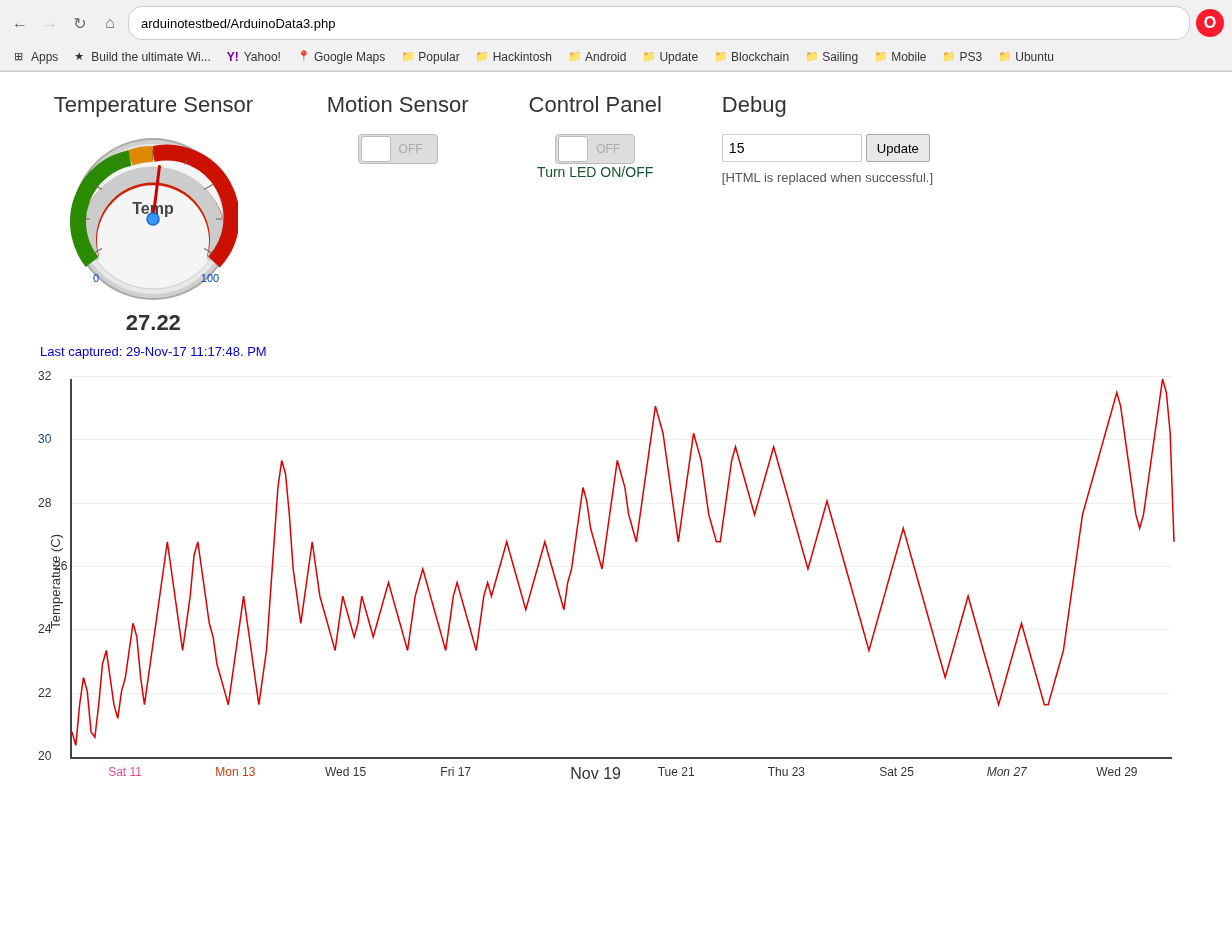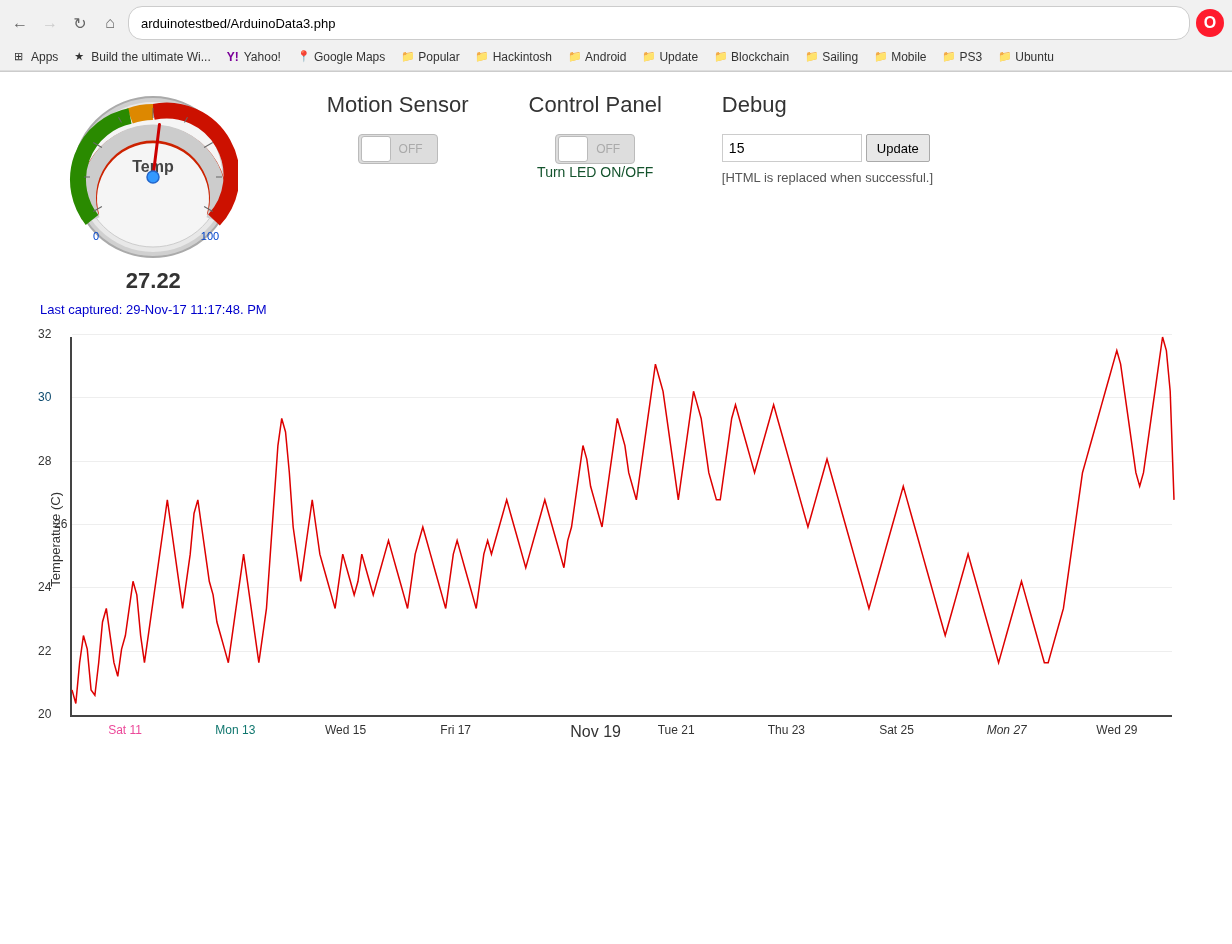--- a/index.html
+++ b/index.html
@@ -105,20 +105,21 @@
     <div class="bookmark-item">
       <span class="bookmark-icon folder-icon">📁</span>
       <span>Ubuntu</span>
     </div>
   </div>
 </div>
 
 <div class="widgets-row">
 
   <div class="widget">
+    <div class="widget-title">Temperature Sensor</div>
     <div class="gauge-container">
       <svg viewBox="0 0 170 170" width="170" height="170">
 
         <circle cx="85" cy="85" r="80" fill="#d0d0d0" stroke="#aaa" stroke-width="2"></circle>
         <circle cx="85" cy="85" r="75" fill="#e8e8e8"></circle>
 
         <circle cx="85" cy="85" r="70" fill="#f5f5f5" stroke="#ccc" stroke-width="1"></circle>
 
         <path d="M 85 85 L 20 127 A 70 70 0 0 1 35 35 Z" fill="none"></path>
 
@@ -222,21 +223,21 @@
           <span style="position:absolute;left:-34px;bottom:calc(10*31.67px - 6px);font-size:12px;color:#0c4a6e;">30</span>
           <span style="position:absolute;left:-34px;bottom:calc(12*31.67px - 6px);font-size:12px;color:#333;">32</span>
 
           <svg id="chart-svg" style="position:absolute;top:0;left:0;width:100%;height:100%;overflow:visible;">
           <path d="M 0 352.85714285714283 L 3.813148788927336 366.42857142857144 L 7.626297577854672 325.7142857142857 L 11.439446366782006 298.57142857142856 L 15.252595155709344 312.1428571428571 L 19.06574394463668 352.85714285714283 L 22.87889273356401 358.2857142857143 L 26.692041522491348 325.7142857142857 L 30.505190311418687 285 L 34.318339100346016 271.42857142857144 L 38.13148788927336 298.57142857142856 L 41.944636678200695 325.7142857142857 L 45.75778546712802 339.2857142857143 L 49.57093425605537 312.1428571428571 L 53.384083044982695 298.57142857142856 L 57.19723183391003 271.42857142857144 L 61.010380622837374 244.28571428571428 L 64.82352941176471 257.85714285714283 L 68.63667820069203 298.57142857142856 L 72.44982698961937 325.7142857142857 L 76.26297577854672 298.57142857142856 L 80.07612456747405 271.42857142857144 L 83.88927335640139 244.28571428571428 L 87.70242214532871 217.14285714285714 L 91.51557093425605 190 L 95.32871972318338 162.85714285714286 L 99.14186851211073 190 L 102.95501730103807 217.14285714285714 L 106.76816608996539 244.28571428571428 L 110.58131487889273 271.42857142857144 L 114.39446366782006 244.28571428571428 L 118.20761245674741 217.14285714285714 L 122.02076124567475 176.42857142857144 L 125.83391003460207 162.85714285714286 L 129.64705882352942 190 L 133.46020761245674 217.14285714285714 L 137.27335640138406 244.28571428571428 L 141.0865051903114 257.85714285714283 L 144.89965397923874 285 L 148.7128027681661 298.57142857142856 L 152.52595155709344 312.1428571428571 L 156.33910034602076 325.7142857142857 L 160.1522491349481 298.57142857142856 L 163.96539792387543 271.42857142857144 L 167.77854671280278 244.28571428571428 L 171.5916955017301 217.14285714285714 L 175.40484429065742 244.28571428571428 L 179.21799307958477 271.42857142857144 L 183.0311418685121 298.57142857142856 L 186.84429065743944 325.7142857142857 L 190.65743944636677 298.57142857142856 L 194.47058823529414 271.42857142857144 L 198.28373702422147 217.14285714285714 L 202.0968858131488 162.85714285714286 L 205.91003460207614 108.57142857142856 L 209.72318339100346 81.42857142857144 L 213.53633217993078 95 L 217.34948096885813 135.7142857142857 L 221.16262975778545 190 L 224.9757785467128 217.14285714285714 L 228.78892733564012 244.28571428571428 L 232.60207612456745 217.14285714285714 L 236.41522491349482 190 L 240.22837370242215 162.85714285714286 L 244.0415224913495 190 L 247.85467128027682 217.14285714285714 L 251.66782006920414 230.71428571428572 L 255.4809688581315 244.28571428571428 L 259.29411764705884 257.85714285714283 L 263.10726643598616 271.42857142857144 L 266.9204152249135 244.28571428571428 L 270.7335640138408 217.14285714285714 L 274.5467128027681 230.71428571428572 L 278.3598615916955 244.28571428571428 L 282.1730103806228 257.85714285714283 L 285.98615916955015 244.28571428571428 L 289.79930795847747 217.14285714285714 L 293.6124567474048 230.71428571428572 L 297.4256055363322 244.28571428571428 L 301.23875432525955 257.85714285714283 L 305.05190311418687 244.28571428571428 L 308.8650519031142 230.71428571428572 L 312.6782006920415 217.14285714285714 L 316.4913494809689 203.57142857142856 L 320.3044982698962 217.14285714285714 L 324.11764705882354 230.71428571428572 L 327.93079584775086 244.28571428571428 L 331.7439446366782 257.85714285714283 L 335.55709342560556 271.42857142857144 L 339.3702422145329 244.28571428571428 L 343.1833910034602 217.14285714285714 L 346.9965397923875 203.57142857142856 L 350.80968858131484 190 L 354.6228373702422 203.57142857142856 L 358.43598615916954 217.14285714285714 L 362.24913494809687 230.71428571428572 L 366.0622837370242 244.28571428571428 L 369.8754325259515 257.85714285714283 L 373.6885813148789 271.42857142857144 L 377.5017301038062 244.28571428571428 L 381.31487889273353 217.14285714285714 L 385.1280276816609 203.57142857142856 L 388.9411764705883 217.14285714285714 L 392.7543252595156 230.71428571428572 L 396.56747404844293 244.28571428571428 L 400.38062283737025 257.85714285714283 L 404.1937716262976 271.42857142857144 L 408.0069204152249 244.28571428571428 L 411.8200692041523 217.14285714285714 L 415.6332179930796 203.57142857142856 L 419.4463667820069 217.14285714285714 L 423.25951557093424 203.57142857142856 L 427.07266435986156 190 L 430.88581314878894 176.42857142857144 L 434.69896193771626 162.85714285714286 L 438.5121107266436 176.42857142857144 L 442.3252595155709 190 L 446.1384083044982 203.57142857142856 L 449.9515570934256 217.14285714285714 L 453.7647058823529 230.71428571428572 L 457.57785467128025 217.14285714285714 L 461.39100346020757 203.57142857142856 L 465.2041522491349 190 L 469.0173010380623 176.42857142857144 L 472.83044982698965 162.85714285714286 L 476.64359861591697 176.42857142857144 L 480.4567474048443 190 L 484.2698961937717 203.57142857142856 L 488.083044982699 217.14285714285714 L 491.8961937716263 230.71428571428572 L 495.70934256055364 203.57142857142856 L 499.52249134948096 190 L 503.3356401384083 162.85714285714286 L 507.14878892733566 135.7142857142857 L 510.961937716263 108.57142857142856 L 514.7750865051903 122.14285714285711 L 518.5882352941177 149.2857142857143 L 522.401384083045 162.85714285714286 L 526.2145328719723 176.42857142857144 L 530.0276816608996 190 L 533.840830449827 162.85714285714286 L 537.6539792387543 135.7142857142857 L 541.4671280276816 108.57142857142856 L 545.280276816609 81.42857142857144 L 549.0934256055363 95 L 552.9065743944637 108.57142857142856 L 556.719723183391 135.7142857142857 L 560.5328719723184 149.2857142857143 L 564.3460207612457 162.85714285714286 L 568.159169550173 135.7142857142857 L 571.9723183391003 108.57142857142856 L 575.7854671280277 81.42857142857144 L 579.5986159169549 54.28571428571428 L 583.4117647058823 27.14285714285711 L 587.2249134948096 40.71428571428572 L 591.0380622837371 54.28571428571428 L 594.8512110726645 81.42857142857144 L 598.6643598615917 108.57142857142856 L 602.4775086505191 135.7142857142857 L 606.2906574394464 162.85714285714286 L 610.1038062283737 135.7142857142857 L 613.916955017301 108.57142857142856 L 617.7301038062284 81.42857142857144 L 621.5432525951556 54.28571428571428 L 625.356401384083 67.85714285714289 L 629.1695501730104 81.42857142857144 L 632.9826989619378 108.57142857142856 L 636.795847750865 135.7142857142857 L 640.6089965397924 149.2857142857143 L 644.4221453287197 162.85714285714286 L 648.2352941176471 162.85714285714286 L 652.0484429065743 135.7142857142857 L 655.8615916955017 108.57142857142856 L 659.674740484429 81.42857142857144 L 663.4878892733564 67.85714285714289 L 667.3010380622837 81.42857142857144 L 671.1141868512111 95 L 674.9273356401384 108.57142857142856 L 678.7404844290658 122.14285714285711 L 682.5536332179931 135.7142857142857 L 686.3667820069204 122.14285714285711 L 690.1799307958478 108.57142857142856 L 693.993079584775 95 L 697.8062283737024 81.42857142857144 L 701.6193771626297 67.85714285714289 L 705.4325259515572 81.42857142857144 L 709.2456747404844 95 L 713.0588235294118 108.57142857142856 L 716.8719723183391 122.14285714285711 L 720.6851211072665 135.7142857142857 L 724.4982698961937 149.2857142857143 L 728.3114186851211 162.85714285714286 L 732.1245674740484 176.42857142857144 L 735.9377162629758 190 L 739.750865051903 176.42857142857144 L 743.5640138408305 162.85714285714286 L 747.3771626297578 149.2857142857143 L 751.1903114186852 135.7142857142857 L 755.0034602076124 122.14285714285711 L 758.8166089965398 135.7142857142857 L 762.6297577854671 149.2857142857143 L 766.4429065743944 162.85714285714286 L 770.2560553633218 176.42857142857144 L 774.0692041522491 190 L 777.8823529411766 203.57142857142856 L 781.6955017301038 217.14285714285714 L 785.5086505190312 230.71428571428572 L 789.3217993079585 244.28571428571428 L 793.1349480968859 257.85714285714283 L 796.9480968858131 271.42857142857144 L 800.7612456747405 257.85714285714283 L 804.5743944636678 244.28571428571428 L 808.3875432525952 230.71428571428572 L 812.2006920415224 217.14285714285714 L 816.0138408304498 203.57142857142856 L 819.8269896193772 190 L 823.6401384083046 176.42857142857144 L 827.4532871972318 162.85714285714286 L 831.2664359861592 149.2857142857143 L 835.0795847750865 162.85714285714286 L 838.8927335640138 176.42857142857144 L 842.7058823529411 190 L 846.5190311418685 203.57142857142856 L 850.3321799307959 217.14285714285714 L 854.1453287197231 230.71428571428572 L 857.9584775086506 244.28571428571428 L 861.7716262975779 257.85714285714283 L 865.5847750865053 271.42857142857144 L 869.3979238754325 285 L 873.2110726643599 298.57142857142856 L 877.0242214532872 285 L 880.8373702422145 271.42857142857144 L 884.6505190311418 257.85714285714283 L 888.4636678200692 244.28571428571428 L 892.2768166089965 230.71428571428572 L 896.089965397924 217.14285714285714 L 899.9031141868512 230.71428571428572 L 903.7162629757786 244.28571428571428 L 907.5294117647059 257.85714285714283 L 911.3425605536332 271.42857142857144 L 915.1557093425605 285 L 918.9688581314879 298.57142857142856 L 922.7820069204151 312.1428571428571 L 926.5951557093425 325.7142857142857 L 930.4083044982698 312.1428571428571 L 934.2214532871973 298.57142857142856 L 938.0346020761247 285 L 941.8477508650519 271.42857142857144 L 945.6608996539793 257.85714285714283 L 949.4740484429066 244.28571428571428 L 953.2871972318339 257.85714285714283 L 957.1003460207612 271.42857142857144 L 960.9134948096886 285 L 964.7266435986159 298.57142857142856 L 968.5397923875433 312.1428571428571 L 972.3529411764706 325.7142857142857 L 976.166089965398 325.7142857142857 L 979.9792387543253 312.1428571428571 L 983.7923875432526 298.57142857142856 L 987.6055363321799 285 L 991.4186851211073 271.42857142857144 L 995.2318339100345 244.28571428571428 L 999.0449826989619 217.14285714285714 L 1002.8581314878892 190 L 1006.6712802768166 162.85714285714286 L 1010.4844290657439 135.7142857142857 L 1014.2975778546713 122.14285714285711 L 1018.1107266435987 108.57142857142856 L 1021.923875432526 95 L 1025.7370242214533 81.42857142857144 L 1029.5501730103806 67.85714285714289 L 1033.363321799308 54.28571428571428 L 1037.1764705882354 40.71428571428572 L 1040.9896193771626 27.14285714285711 L 1044.80276816609 13.571428571428555 L 1048.6159169550174 27.14285714285711 L 1052.4290657439446 54.28571428571428 L 1056.242214532872 81.42857142857144 L 1060.0553633217992 108.57142857142856 L 1063.8685121107267 135.7142857142857 L 1067.681660899654 149.2857142857143 L 1071.4948096885814 135.7142857142857 L 1075.3079584775087 108.57142857142856 L 1079.121107266436 81.42857142857144 L 1082.9342560553632 54.28571428571428 L 1086.7474048442907 27.14285714285711 L 1090.560553633218 0 L 1094.3737024221452 13.571428571428555 L 1098.1868512110725 54.28571428571428 L 1102 162.85714285714286" fill="none" stroke="#dd0000" stroke-width="1.5"></path>
             </svg>
         </div>
 
         <div style="display:flex;justify-content:space-between;padding:6px 0 0 0;margin-right:20px;">
           <span style="font-size:12px;color:#ec4899;flex:1;text-align:center;">Sat 11</span>
-          <span style="font-size:12px;color:#0f766e;flex:1;text-align:center;">Mon 13</span>
+          <span style="font-size:12px;color:#c2410c;flex:1;text-align:center;">Mon 13</span>
           <span style="font-size:12px;color:#333;flex:1;text-align:center;">Wed 15</span>
           <span style="font-size:12px;color:#333;flex:1;text-align:center;">Fri 17</span>
           <span style="font-size:16px;color:#333;flex:1;text-align:right;">Nov 19</span>
           <span style="font-size:12px;color:#333;flex:1;text-align:center;">Tue 21</span>
           <span style="font-size:12px;color:#333;flex:1;text-align:center;">Thu 23</span>
           <span style="font-size:12px;color:#333;flex:1;text-align:center;">Sat 25</span>
           <span style="font-size:12px;color:#333;flex:1;text-align:center;font-style:italic;">Mon 27</span>
           <span style="font-size:12px;color:#333;flex:1;text-align:center;">Wed 29</span>
         </div>
       </div>

